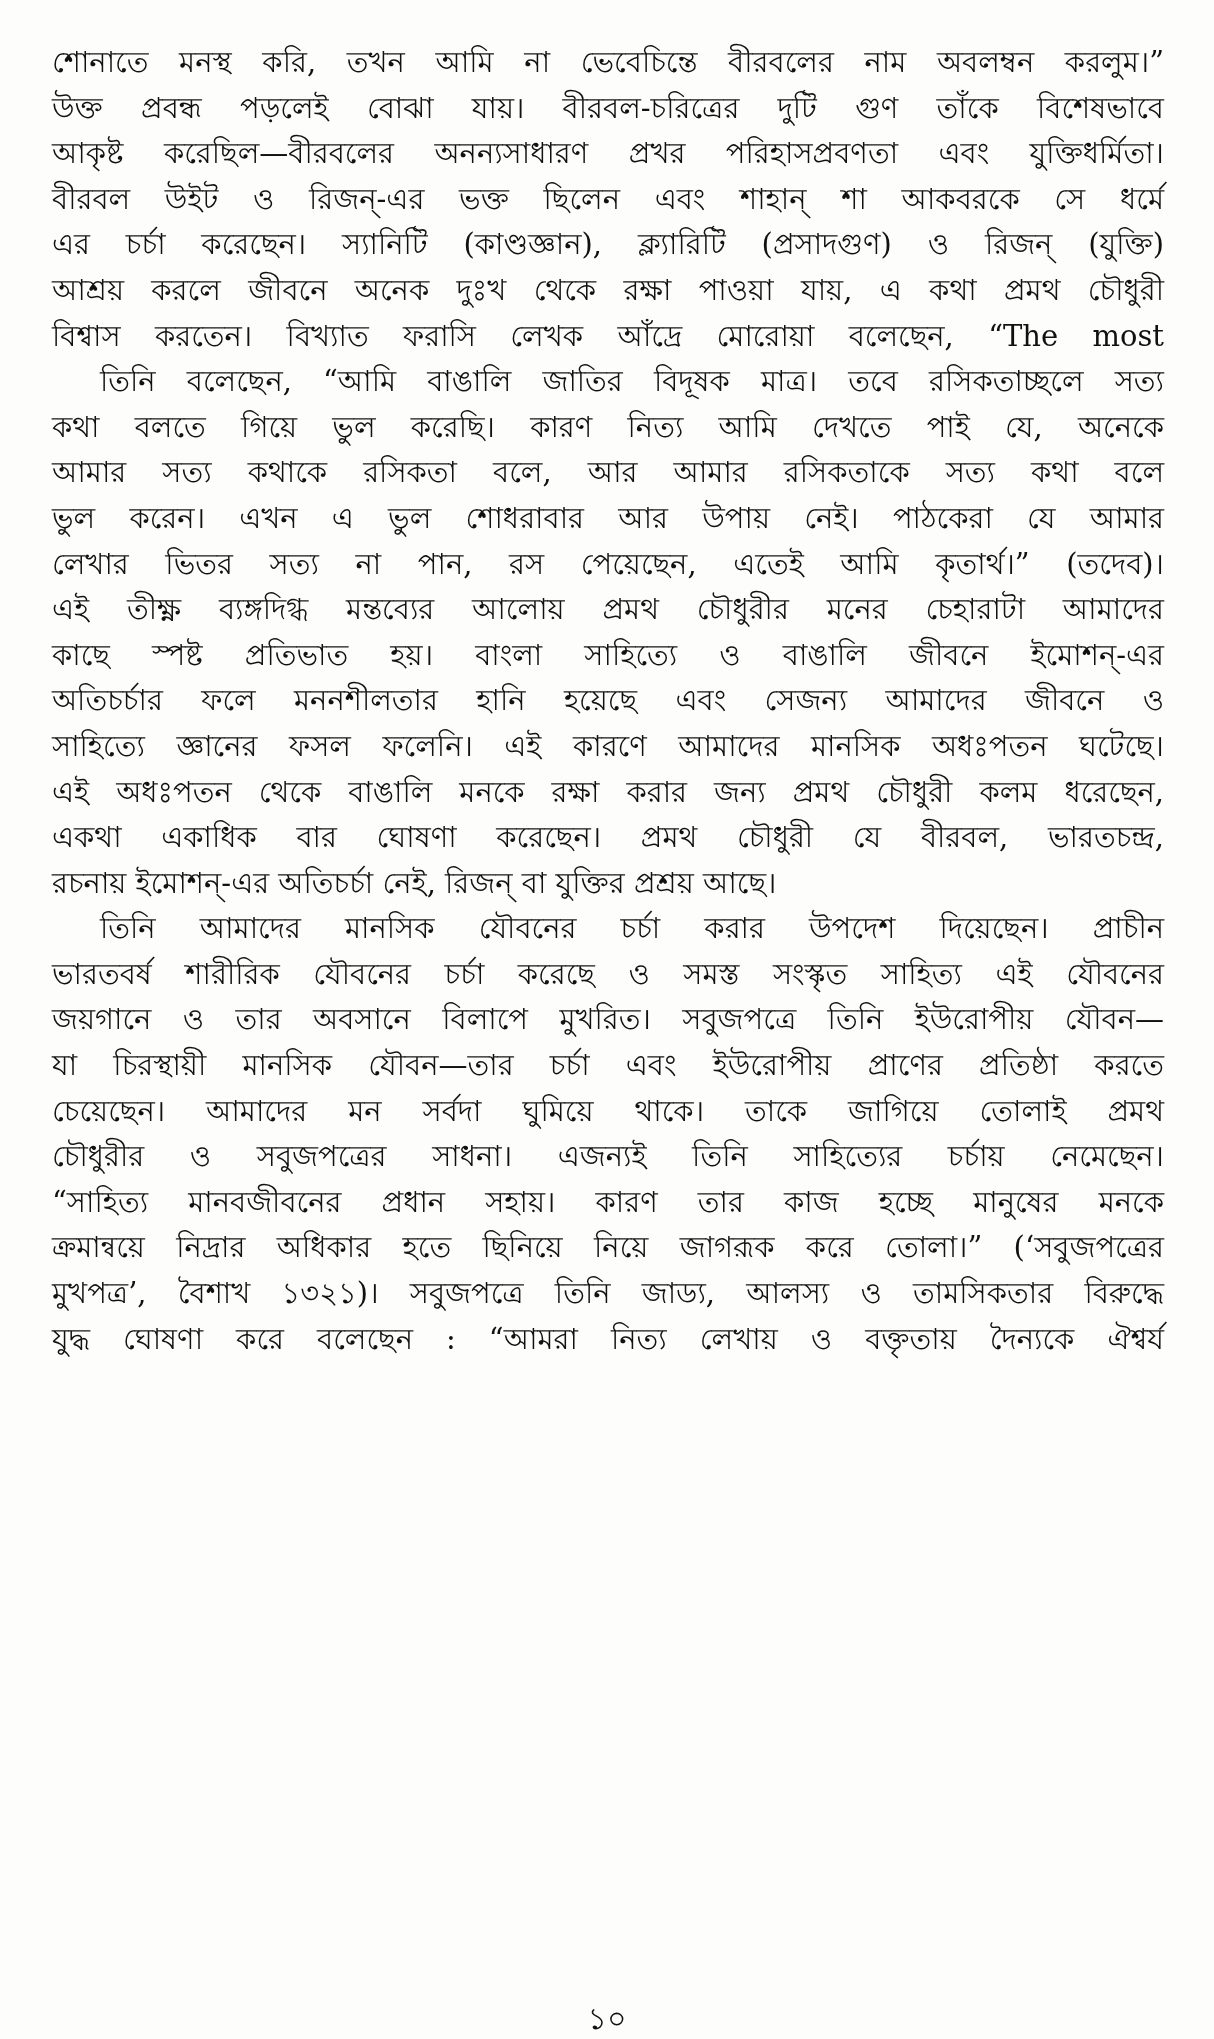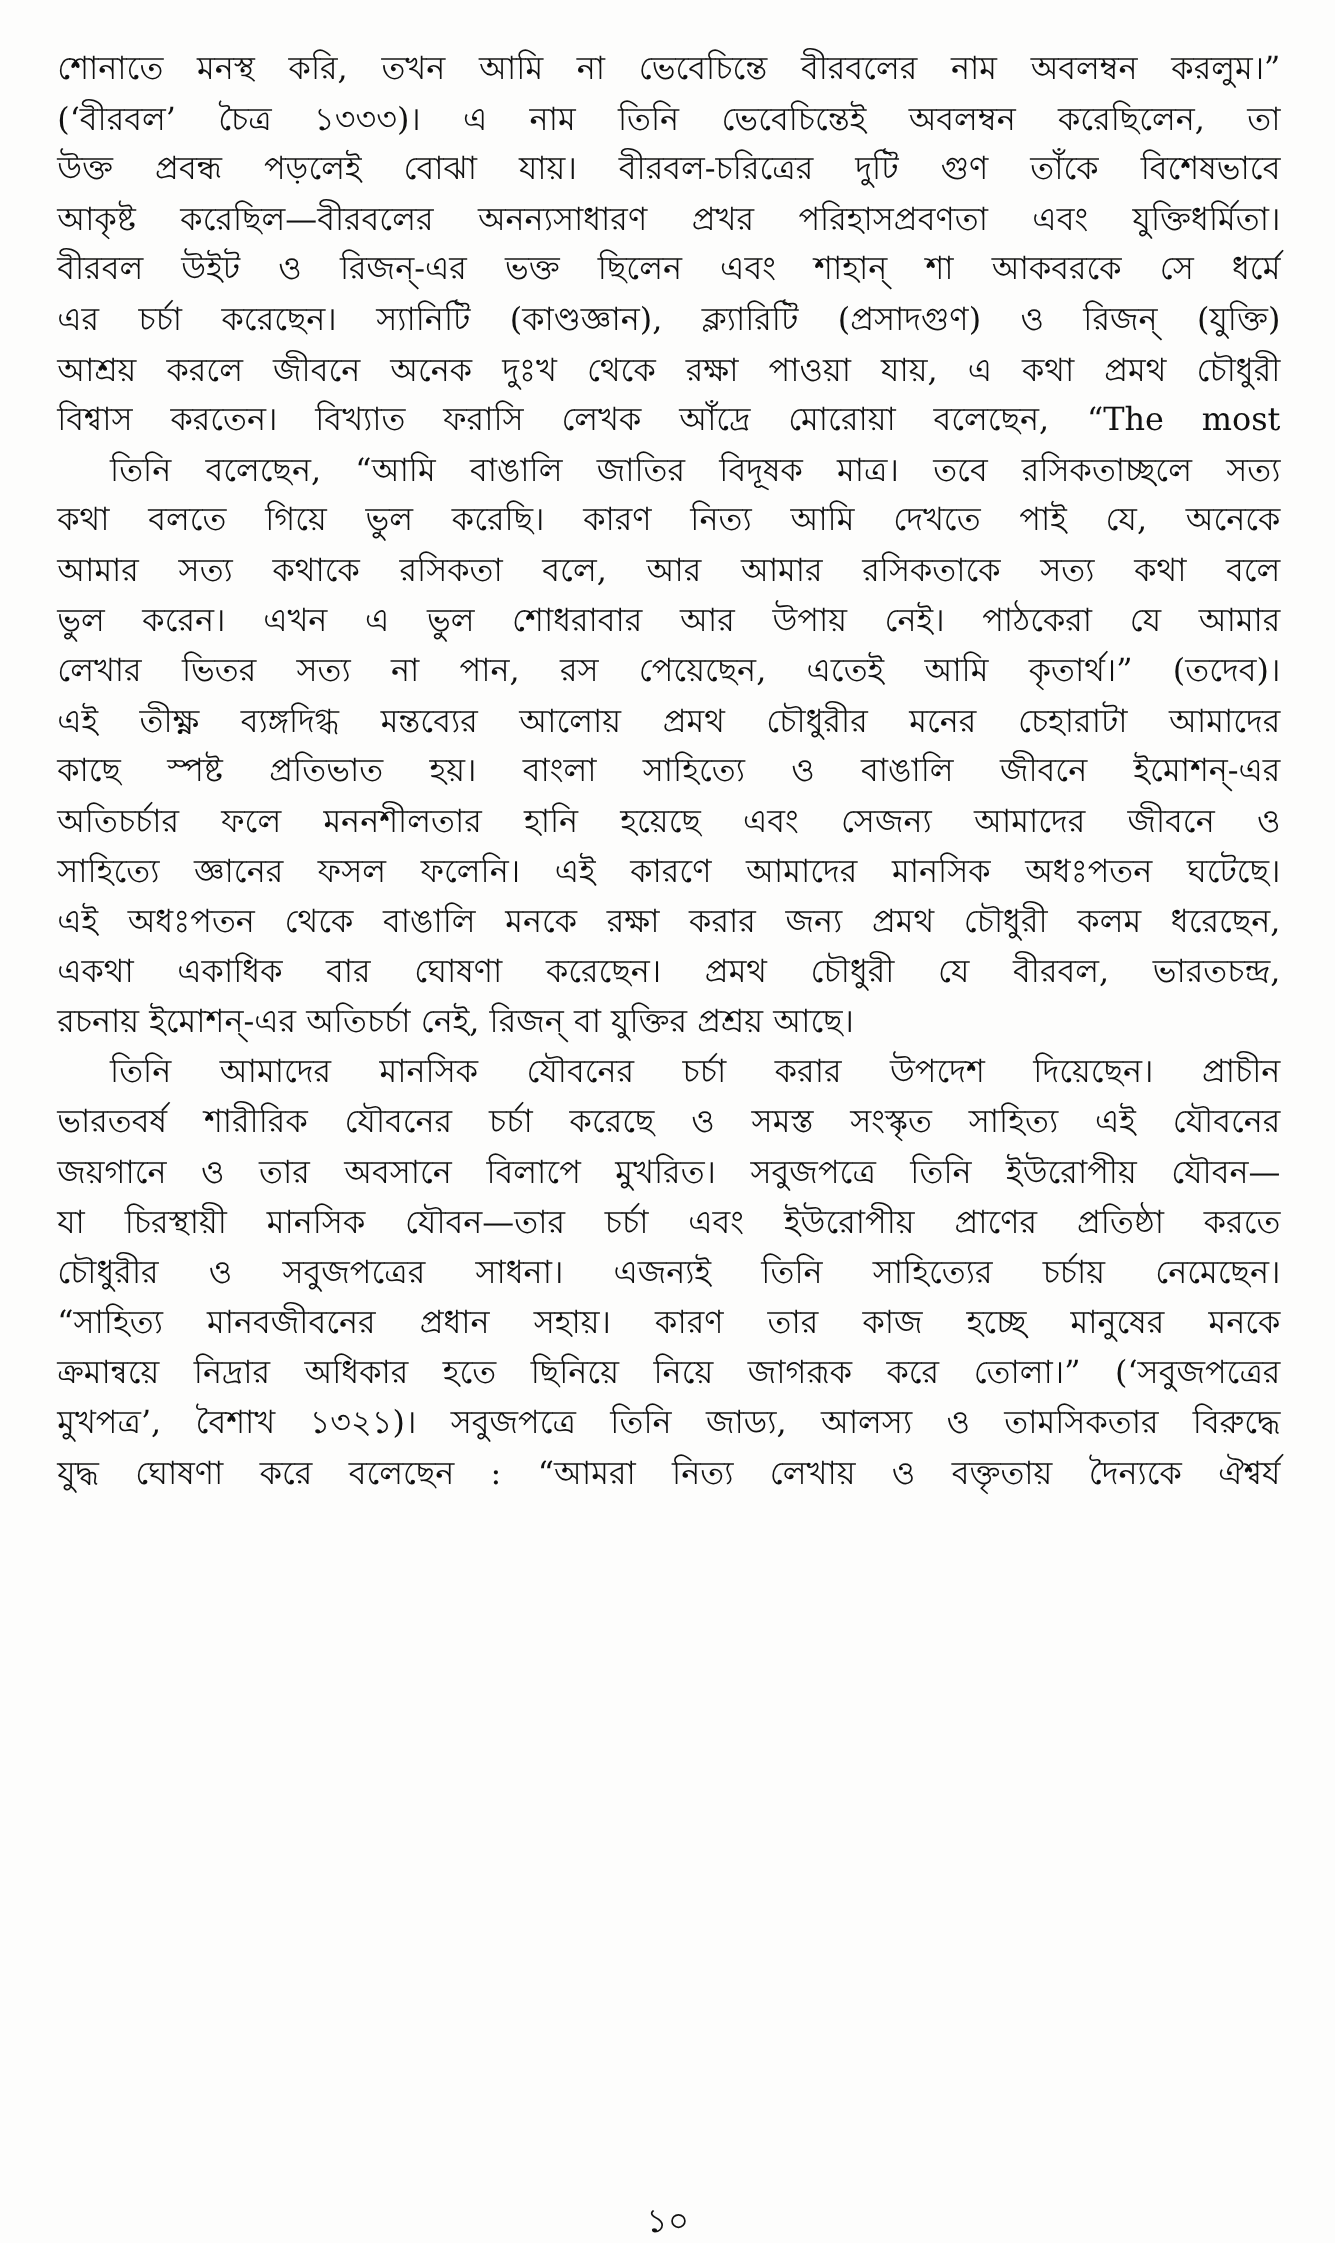--- a/index.html
+++ b/index.html
@@ -55,21 +55,20 @@
     font-size: 30px;
     color: #111111;
   }
 </style>
 </head>
 <body>
 
 <div class="page">
   <div class="text-block">
     <span class="line">শোনাতে মনস্থ করি, তখন আমি না ভেবেচিন্তে বীরবলের নাম অবলম্বন করলুম।”</span>
-    <span class="line">(‘বীরবল’ চৈত্র ১৩৩৩)। এ নাম তিনি ভেবেচিন্তেই অবলম্বন করেছিলেন, তা</span>
     <span class="line">উক্ত প্রবন্ধ পড়লেই বোঝা যায়। বীরবল-চরিত্রের দুটি গুণ তাঁকে বিশেষভাবে</span>
     <span class="line">আকৃষ্ট করেছিল—বীরবলের অনন্যসাধারণ প্রখর পরিহাসপ্রবণতা এবং যুক্তিধর্মিতা।</span>
     <span class="line">বীরবল উইট ও রিজন্-এর ভক্ত ছিলেন এবং শাহান্ শা আকবরকে সে ধর্মে</span>
     <span class="line">এর চর্চা করেছেন। স্যানিটি (কাণ্ডজ্ঞান), ক্ল্যারিটি (প্রসাদগুণ) ও রিজন্ (যুক্তি)</span>
     <span class="line">আশ্রয় করলে জীবনে অনেক দুঃখ থেকে রক্ষা পাওয়া যায়, এ কথা প্রমথ চৌধুরী</span>
     <span class="line">বিশ্বাস করতেন। বিখ্যাত ফরাসি লেখক আঁদ্রে মোরোয়া বলেছেন, “The most</span>
 
     <span class="line indent">তিনি বলেছেন, “আমি বাঙালি জাতির বিদূষক মাত্র। তবে রসিকতাচ্ছলে সত্য</span>
     <span class="line">কথা বলতে গিয়ে ভুল করেছি। কারণ নিত্য আমি দেখতে পাই যে, অনেকে</span>
     <span class="line">আমার সত্য কথাকে রসিকতা বলে, আর আমার রসিকতাকে সত্য কথা বলে</span>
@@ -80,20 +79,21 @@
     <span class="line">অতিচর্চার ফলে মননশীলতার হানি হয়েছে এবং সেজন্য আমাদের জীবনে ও</span>
     <span class="line">সাহিত্যে জ্ঞানের ফসল ফলেনি। এই কারণে আমাদের মানসিক অধঃপতন ঘটেছে।</span>
     <span class="line">এই অধঃপতন থেকে বাঙালি মনকে রক্ষা করার জন্য প্রমথ চৌধুরী কলম ধরেছেন,</span>
     <span class="line">একথা একাধিক বার ঘোষণা করেছেন। প্রমথ চৌধুরী যে বীরবল, ভারতচন্দ্র,</span>
     <span class="line last">রচনায় ইমোশন্-এর অতিচর্চা নেই, রিজন্ বা যুক্তির প্রশ্রয় আছে।</span>
 
     <span class="line indent">তিনি আমাদের মানসিক যৌবনের চর্চা করার উপদেশ দিয়েছেন। প্রাচীন</span>
     <span class="line">ভারতবর্ষ শারীরিক যৌবনের চর্চা করেছে ও সমস্ত সংস্কৃত সাহিত্য এই যৌবনের</span>
     <span class="line">জয়গানে ও তার অবসানে বিলাপে মুখরিত। সবুজপত্রে তিনি ইউরোপীয় যৌবন—</span>
     <span class="line">যা চিরস্থায়ী মানসিক যৌবন—তার চর্চা এবং ইউরোপীয় প্রাণের প্রতিষ্ঠা করতে</span>
+    <span class="line">চেয়েছেন। আমাদের মন সর্বদা ঘুমিয়ে থাকে। তাকে জাগিয়ে তোলাই প্রমথ</span>
     <span class="line">চৌধুরীর ও সবুজপত্রের সাধনা। এজন্যই তিনি সাহিত্যের চর্চায় নেমেছেন।</span>
     <span class="line">“সাহিত্য মানবজীবনের প্রধান সহায়। কারণ তার কাজ হচ্ছে মানুষের মনকে</span>
     <span class="line">ক্রমান্বয়ে নিদ্রার অধিকার হতে ছিনিয়ে নিয়ে জাগরূক করে তোলা।” (‘সবুজপত্রের</span>
     <span class="line">মুখপত্র’, বৈশাখ ১৩২১)। সবুজপত্রে তিনি জাড্য, আলস্য ও তামসিকতার বিরুদ্ধে</span>
     <span class="line">যুদ্ধ ঘোষণা করে বলেছেন : “আমরা নিত্য লেখায় ও বক্তৃতায় দৈন্যকে ঐশ্বর্য</span>
   </div>
 
   <div class="page-number">১০</div>
 </div>
 

